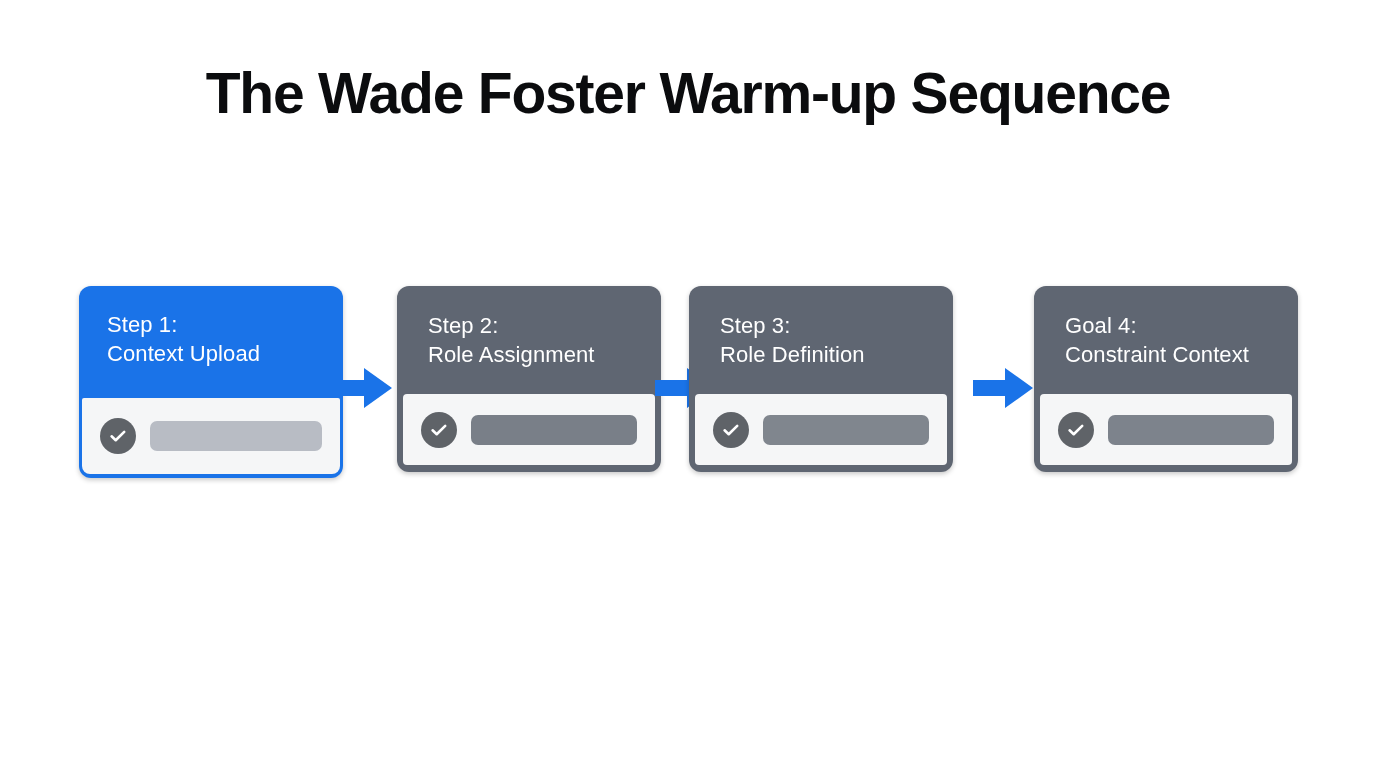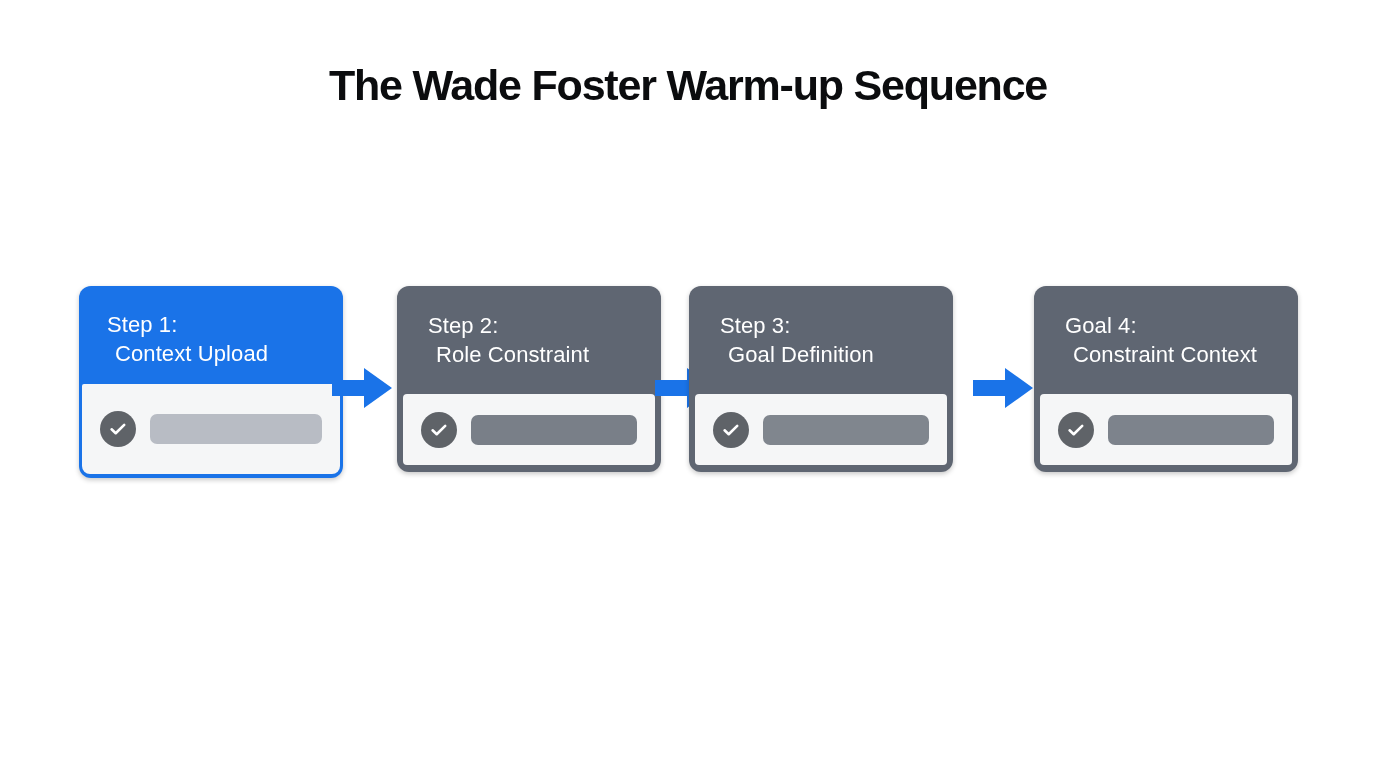--- a/index.html
+++ b/index.html
@@ -16,21 +16,21 @@
     position: relative;
   }
 
   
   #slide-title {
     position: absolute;
     top: 62px;
     left: 0;
     width: 1376px;
     text-align: center;
-    font-size: 43px;
+    font-size: 57px;
     font-weight: bold;
     letter-spacing: -1.2px;
     color: #0b0c0e;
     line-height: 1.1;
     white-space: nowrap;
   }
 
   
   #flow-row {
     position: absolute;
@@ -66,25 +66,25 @@
   .card-header {
     flex: 0 0 auto;
     padding-left: 25px;
     color: #ffffff;
     font-size: 22px;
     line-height: 29px;
     letter-spacing: 0.1px;
     white-space: nowrap;
   }
 
-  .step-card.accent .card-header { padding-top: 24px; padding-bottom: 16px; }
+  .step-card.accent .card-header { padding-top: 24px; padding-bottom: 30px; }
   .step-card.muted  .card-header { padding-top: 25px; padding-bottom: 25px; }
 
   .card-header .line-step   { display: block; }
-  .card-header .line-detail { display: block; margin-left: 8px; }
+  .card-header .line-detail { display: block; }
 
   .card-body {
     flex: 1 1 auto;
     background: #f5f6f7;
     display: flex;
     align-items: center;
     gap: 14px;
     padding: 0 18px;
   }
 
@@ -142,42 +142,42 @@
 
   <div class="flow-arrow" style="left:253px;">
     <svg width="60" height="40" viewBox="0 0 60 40" aria-hidden="true">
       <path d="M0 12 H32 V0 L60 20 L32 40 V28 H0 Z" fill="#1a73e8"></path>
     </svg>
   </div>
 
   <div class="step-card muted" style="left:318px;">
     <div class="card-header">
       <span class="line-step">Step 2:</span>
-      <span class="line-detail">Role Constraint</span>
+      <span class="line-detail">Role Assignment</span>
     </div>
     <div class="card-body">
       <span class="check-badge">
         <svg width="20" height="20" viewBox="0 0 20 20" aria-hidden="true">
           <path d="M3.6 10.3 L7.7 14.2 L16.2 5.9" fill="none" stroke="#ffffff" stroke-width="2.6" stroke-linecap="round" stroke-linejoin="round"></path>
         </svg>
       </span>
       <span class="placeholder-bar" style="background:#797f88;"></span>
     </div>
   </div>
 
   <div class="flow-arrow" style="left:576px;">
     <svg width="60" height="40" viewBox="0 0 60 40" aria-hidden="true">
       <path d="M0 12 H32 V0 L60 20 L32 40 V28 H0 Z" fill="#1a73e8"></path>
     </svg>
   </div>
 
   <div class="step-card muted" style="left:610px;">
     <div class="card-header">
       <span class="line-step">Step 3:</span>
-      <span class="line-detail">Goal Definition</span>
+      <span class="line-detail">Role Definition</span>
     </div>
     <div class="card-body">
       <span class="check-badge">
         <svg width="20" height="20" viewBox="0 0 20 20" aria-hidden="true">
           <path d="M3.6 10.3 L7.7 14.2 L16.2 5.9" fill="none" stroke="#ffffff" stroke-width="2.6" stroke-linecap="round" stroke-linejoin="round"></path>
         </svg>
       </span>
       <span class="placeholder-bar" style="background:#80868e;"></span>
     </div>
   </div>

